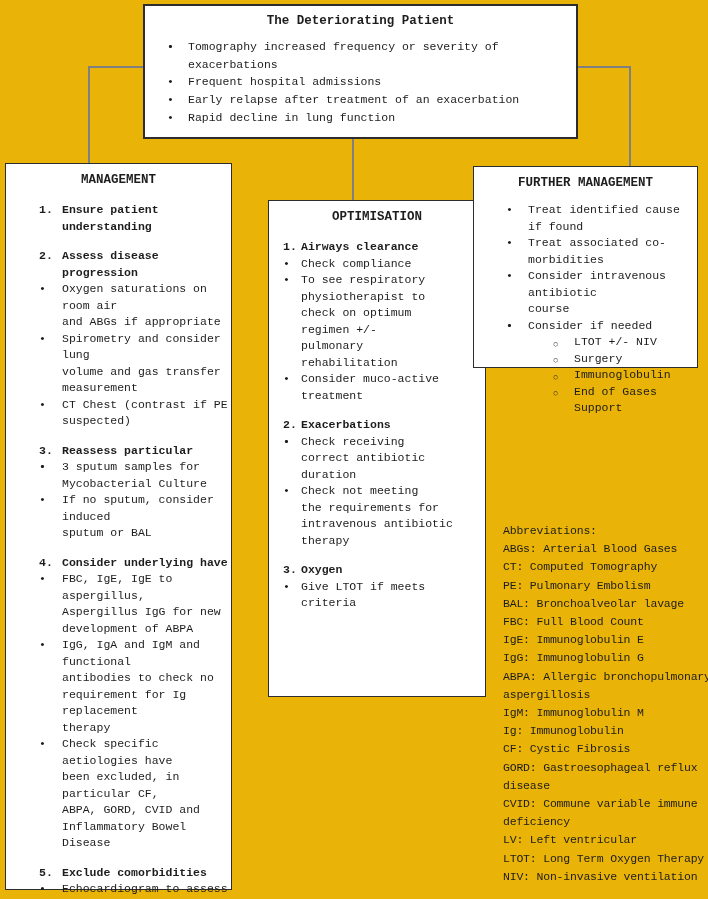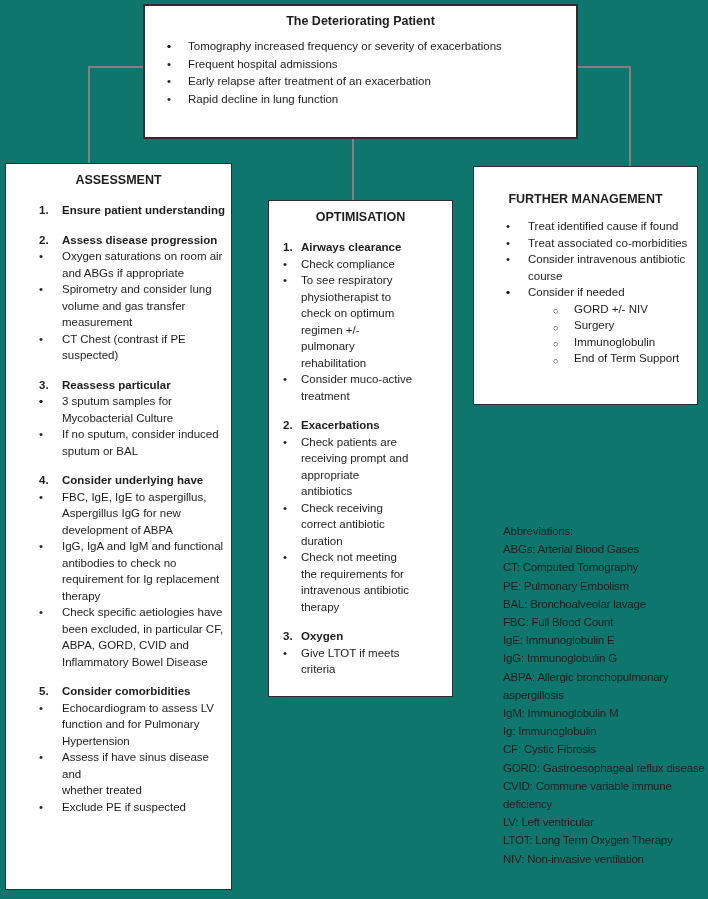--- a/index.html
+++ b/index.html
@@ -1,18 +1,18 @@
 <!DOCTYPE html>
 <html><head>
 <meta charset="utf-8">
 <style>
   * { margin:0; padding:0; box-sizing:border-box; }
   html,body { background:#ffffff; }
-  .canvas { position:relative; width:708px; height:899px; background:#0f766e;
-            font-family:Liberation Sans, sans-serif;
+  .canvas { position:relative; width:708px; height:899px; background:#eab308;
+            font-family:Liberation Mono, monospace;
             color:#1d1d1d; font-size:11.5px; overflow:hidden; }
   .box { position:absolute; border:1.6px solid #2d2d2d; background:#ffffff; }
   .connector { position:absolute; background:#808080; }
   .box-title { font-weight:bold; text-align:center; font-size:12.5px; line-height:17px; }
   .pre { white-space:pre-line; }
   .li { position:relative; line-height:16.5px; }
   .li .marker { position:absolute; }
   .heading { position:relative; font-weight:bold; line-height:16.5px; }
   .heading .num { position:absolute; }
 
@@ -21,28 +21,28 @@
   #top-box .li { line-height:17.7px; padding-left:43px; padding-right:6px; }
   #top-box .li .marker { left:22px; }
 
   #assessment-box { left:5px; top:163px; width:227px; height:727px; padding-top:8px; }
   #assessment-box .section { margin-top:13px; }
   #assessment-box .heading { padding-left:56px; }
   #assessment-box .heading .num { left:33px; }
   #assessment-box .li { padding-left:56px; padding-right:2px; }
   #assessment-box .li .marker { left:33px; }
 
-  #optimisation-box { left:268px; top:200px; width:185px; height:497px; padding-top:8px; }
+  #optimisation-box { left:268px; top:200px; width:218px; height:497px; padding-top:8px; }
   #optimisation-box .section { margin-top:13px; }
   #optimisation-box .heading { padding-left:32px; }
   #optimisation-box .heading .num { left:14px; }
   #optimisation-box .li { padding-left:32px; padding-right:4px; }
   #optimisation-box .li .marker { left:14px; }
 
-  #further-box { left:473px; top:166px; width:225px; height:239px; padding-top:24px; }
+  #further-box { left:473px; top:166px; width:225px; height:202px; padding-top:8px; }
   #further-box .list { margin-top:10px; }
   #further-box .li { padding-left:54px; padding-right:2px; }
   #further-box .li .marker { left:32px; }
   #further-box .sub-li { padding-left:100px; }
   #further-box .sub-li .marker { left:79px; font-size:9px; top:2.5px; }
 
   #abbreviations { position:absolute; left:503px; top:522px; width:208px;
                    line-height:18.2px; letter-spacing:-0.2px; }
 
   #c1 { left:88px;  top:66px;  width:55px;  height:1.5px; }
@@ -67,21 +67,21 @@
     <div class="list">
       <div class="li"><span class="marker">•</span></div>
       <div class="li"><span class="marker">•</span><span class="pre">Tomography increased frequency or severity of exacerbations</span></div>
       <div class="li"><span class="marker">•</span><span class="pre">Frequent hospital admissions</span></div>
       <div class="li"><span class="marker">•</span><span class="pre">Early relapse after treatment of an exacerbation</span></div>
       <div class="li"><span class="marker">•</span><span class="pre">Rapid decline in lung function</span></div>
     </div>
   </div>
 
   <div class="box" id="assessment-box">
-    <div class="box-title">ASSESSMENT</div>
+    <div class="box-title">MANAGEMENT</div>
 
     <div class="section">
       <div class="heading"><span class="num">1.</span><span>Ensure patient understanding</span></div>
     </div>
 
     <div class="section">
       <div class="heading"><span class="num">2.</span><span>Assess disease progression</span></div>
       <div class="li"><span class="marker">•</span><span class="pre">Oxygen saturations on room air
 and ABGs if appropriate</span></div>
       <div class="li"><span class="marker">•</span><span class="pre">Spirometry and consider lung
@@ -109,21 +109,21 @@
 antibodies to check no
 requirement for Ig replacement
 therapy</span></div>
       <div class="li"><span class="marker">•</span><span class="pre">Check specific aetiologies have
 been excluded, in particular CF,
 ABPA, GORD, CVID and
 Inflammatory Bowel Disease</span></div>
     </div>
 
     <div class="section">
-      <div class="heading"><span class="num">5.</span><span>Consider comorbidities</span></div>
+      <div class="heading"><span class="num">5.</span><span>Exclude comorbidities</span></div>
       <div class="li"><span class="marker">•</span><span class="pre">Echocardiogram to assess LV
 function and for Pulmonary
 Hypertension</span></div>
       <div class="li"><span class="marker">•</span><span class="pre">Assess if have sinus disease and
 whether treated</span></div>
       <div class="li"><span class="marker">•</span><span class="pre">Exclude PE if suspected</span></div>
     </div>
   </div>
 
   <div class="box" id="optimisation-box">
@@ -137,24 +137,21 @@
 check on optimum
 regimen +/-
 pulmonary
 rehabilitation</span></div>
       <div class="li"><span class="marker">•</span><span class="pre">Consider muco-active
 treatment</span></div>
     </div>
 
     <div class="section">
       <div class="heading"><span class="num">2.</span><span>Exacerbations</span></div>
-      <div class="li"><span class="marker">•</span><span class="pre">Check patients are
-receiving prompt and
-appropriate
-antibiotics</span></div>
+      <div class="li"><span class="marker">•</span></div>
       <div class="li"><span class="marker">•</span><span class="pre">Check receiving
 correct antibiotic
 duration</span></div>
       <div class="li"><span class="marker">•</span><span class="pre">Check not meeting
 the requirements for
 intravenous antibiotic
 therapy</span></div>
     </div>
 
     <div class="section">
@@ -166,24 +163,24 @@
 
   <div class="box" id="further-box">
     <div class="box-title">FURTHER MANAGEMENT</div>
     <div class="list">
       <div class="li"><span class="marker">•</span><span class="pre">Treat identified cause if found</span></div>
       <div class="li"><span class="marker">•</span><span class="pre">Treat associated co-morbidities</span></div>
       <div class="li"><span class="marker">•</span><span class="pre">Consider intravenous antibiotic
 course</span></div>
       <div class="li"><span class="marker">•</span></div>
       <div class="li"><span class="marker">•</span><span class="pre">Consider if needed</span></div>
-      <div class="li sub-li"><span class="marker">○</span><span class="pre">GORD +/- NIV</span></div>
+      <div class="li sub-li"><span class="marker">○</span><span class="pre">LTOT +/- NIV</span></div>
       <div class="li sub-li"><span class="marker">○</span><span class="pre">Surgery</span></div>
       <div class="li sub-li"><span class="marker">○</span><span class="pre">Immunoglobulin</span></div>
-      <div class="li sub-li"><span class="marker">○</span><span class="pre">End of Term Support</span></div>
+      <div class="li sub-li"><span class="marker">○</span><span class="pre">End of Gases Support</span></div>
     </div>
   </div>
 
   <div id="abbreviations">
     <div>Abbreviations:</div>
     <div class="pre">ABGs: Arterial Blood Gases</div>
     <div class="pre">CT: Computed Tomography</div>
     <div class="pre">PE: Pulmonary Embolism</div>
     <div class="pre">BAL: Bronchoalveolar lavage</div>
     <div class="pre">FBC: Full Blood Count</div>

